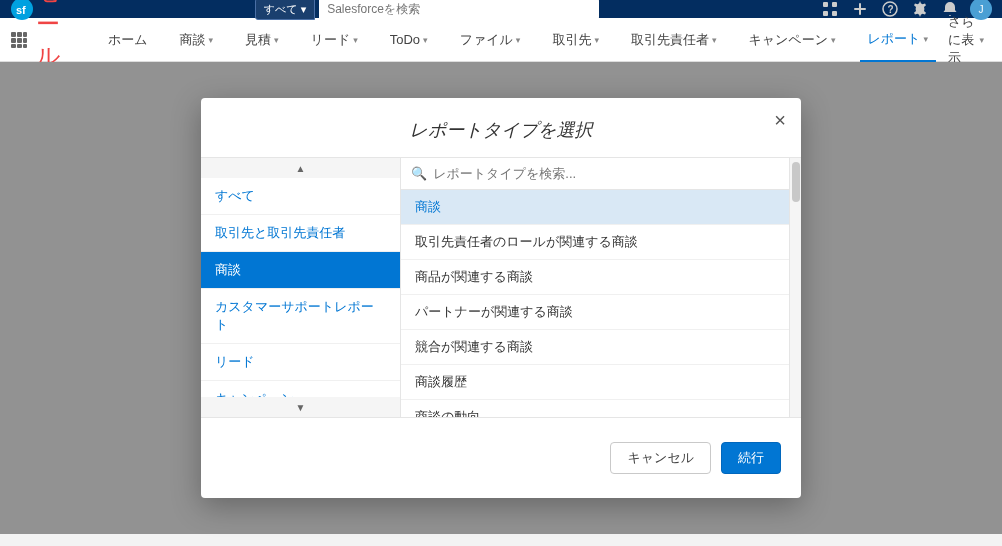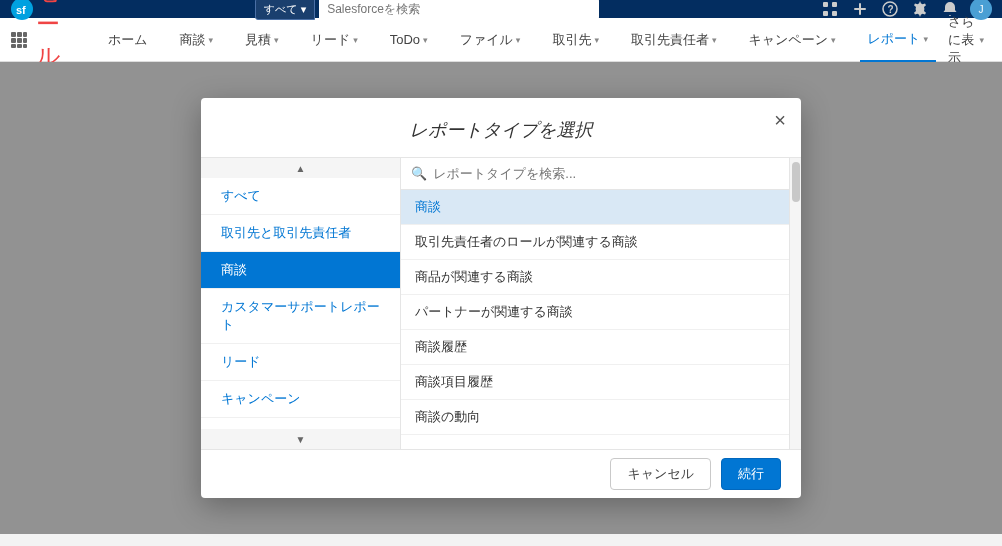--- a/index.html
+++ b/index.html
@@ -238,21 +238,21 @@
       font-size: 10px;
       color: #666;
     }
     .left-panel-scroll-up { top: 0; }
     .left-panel-scroll-down { bottom: 0; }
 
     .left-panel-list {
       list-style: none;
     }
     .left-panel-list li {
-      padding: 9px 20px;
+      padding: 9px 14px;
       font-size: 13px;
       color: #0176d3;
       cursor: pointer;
       border-bottom: 1px solid #f0f0f0;
     }
     .left-panel-list li.active {
       background: #0176d3;
       color: #fff;
     }
 
@@ -318,21 +318,21 @@
     .scrollbar-thumb {
       width: 8px;
       height: 40px;
       background: #c8c8c8;
       border-radius: 4px;
       margin-top: 2px;
     }
 
     
     .modal-footer {
-      padding: 8px 20px;
+      padding: 24px 20px;
       display: flex;
       justify-content: flex-end;
       gap: 10px;
       border-top: 1px solid #e5e5e5;
     }
     .btn-cancel {
       background: #fff;
       border: 1px solid #c9c9c9;
       color: #444;
       padding: 6px 16px;
@@ -501,22 +501,22 @@
             <div class="search-row">
               <span class="search-icon-small">🔍</span>
               <input class="report-search-input" type="text" placeholder="レポートタイプを検索..." style="">
             </div>
 
             <ul class="report-list">
               <li class="highlighted">商談</li>
               <li>取引先責任者のロールが関連する商談</li>
               <li>商品が関連する商談</li>
               <li>パートナーが関連する商談</li>
+              <li>競合が関連する商談</li>
               <li>商談履歴</li>
-              <li>商談項目履歴</li>
               <li>商談の動向</li>
 
             </ul>
           </div>
 
           <div class="right-scrollbar">
             <div class="scrollbar-thumb"></div>
           </div>
         </div>
       </div>

